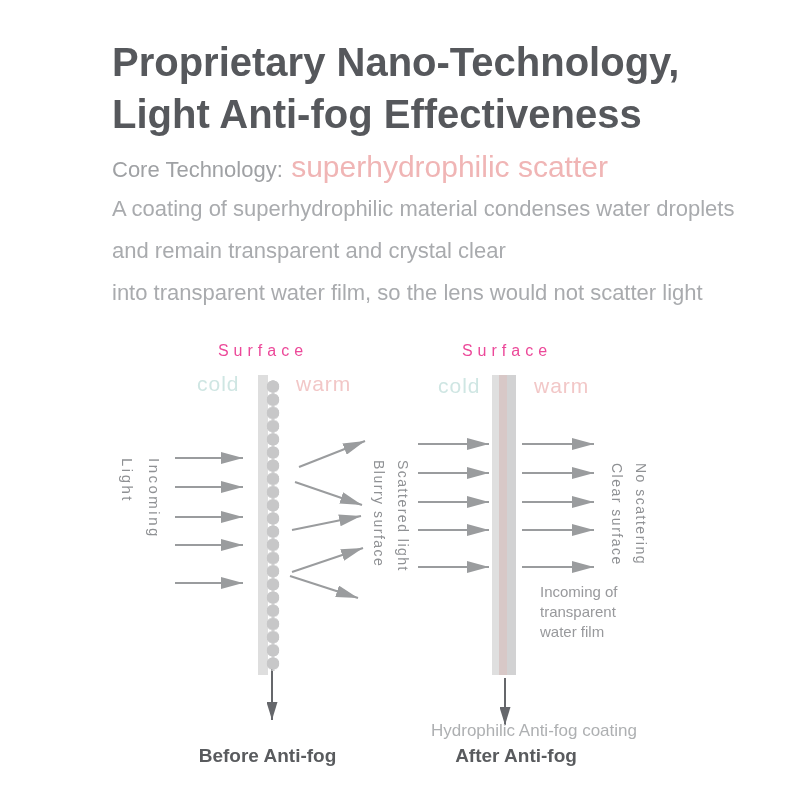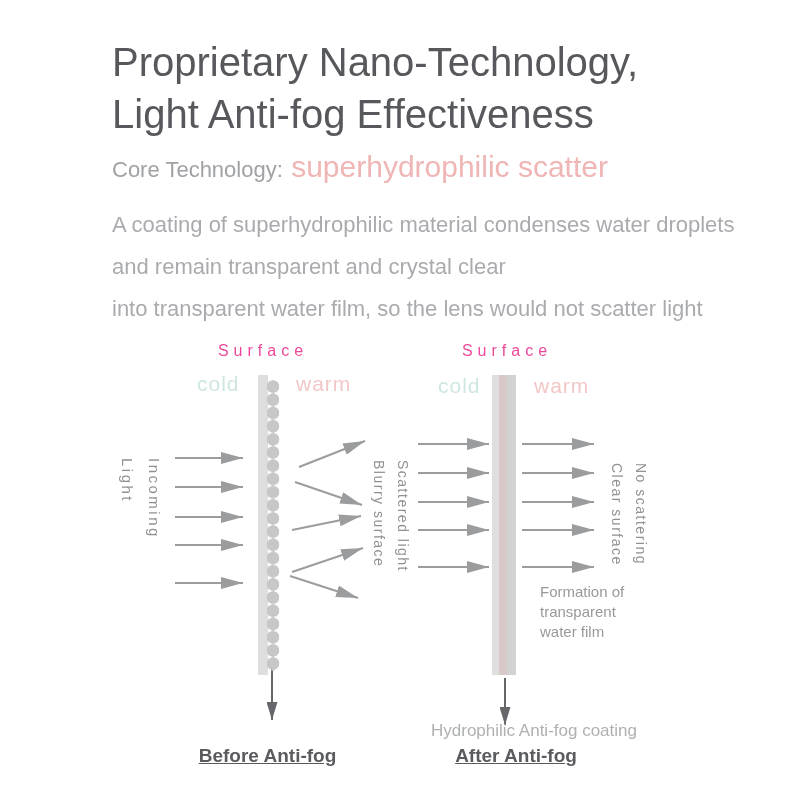--- a/index.html
+++ b/index.html
@@ -3,27 +3,27 @@
 <meta charset="utf-8">
 <style>
   * { margin:0; padding:0; box-sizing:border-box; }
   html,body { background:#ffffff; }
   .page {
     position:relative; width:800px; height:800px; background:#ffffff;
     font-family:"Liberation Sans", sans-serif; overflow:hidden;
   }
   .title {
     position:absolute; left:112px; top:36px;
-    font-size:40px; line-height:52px; color:#56585c; font-weight:400;
+    font-size:40px; line-height:52px; color:#56585c; font-weight:700;
   }
   .core-line { position:absolute; left:112px; top:150px; white-space:nowrap; }
   .core-label { font-size:22px; color:#9fa1a4;margin-top:47px; }
   .core-value { font-size:30px; color:#f0b5b5; }
   .desc {
-    position:absolute; left:112px; top:204px;
+    position:absolute; left:112px; top:188px;
     font-size:22px; line-height:42px; color:#a9abae;
   }
   .diagram { position:absolute; left:100px; top:330px; width:600px; height:450px; }
   .abs { position:absolute; }
   .surface-label {
     width:110px; text-align:center; font-size:16px; color:#ec4899;
     letter-spacing:5px; white-space:nowrap;
   }
   .temp { font-size:21px; letter-spacing:1px; }
   .cold { color:#cfe6e3; }
@@ -37,21 +37,21 @@
   .bar-after { left:392px; top:45px; width:24px; height:300px; display:flex; }
   .bar-after .s1 { width:7px; background:#dfdfdf; }
   .bar-after .s2 { width:8px; background:#d8c8c7; }
   .bar-after .s3 { width:9px; background:#d2d2d3; }
   .vtext {
     writing-mode:vertical-rl; font-size:15px; color:#8f9194;
     letter-spacing:2.5px; line-height:1.75; white-space:nowrap;
   }
   .svg-overlay { position:absolute; left:0; top:0; }
   .result-text { font-size:17px; color:#aeb0b2; text-align:center; white-space:nowrap; }
-  .caption { font-size:19px; color:#595b5e; font-weight:bold; text-align:center; white-space:nowrap;text-decoration:underline; }
+  .caption { font-size:19px; color:#595b5e; font-weight:bold; text-align:center; white-space:nowrap; }
   .film-text { font-size:15px; line-height:20px; color:#98999c; }
 </style>
 </head>
 <body>
 
 <div class="page">
 
   <div class="title">
     <div>Proprietary Nano-Technology,</div>
     <div>Light Anti-fog Effectiveness</div>
@@ -147,21 +147,21 @@
       <div class="s2"></div>
       <div class="s3"></div>
     </div>
 
     <div class="abs vtext" style="left:504px; top:133px; letter-spacing:1.5px; font-size:14px;">
       <div>No scattering</div>
       <div>Clear surface</div>
     </div>
 
     <div class="abs film-text" style="left:440px; top:252px;">
-      <div>Formation of</div>
+      <div>Incoming of</div>
       <div>transparent</div>
       <div>water film</div>
     </div>
 
     <div class="abs result-text" style="left:324px; top:391px; width:220px;">Hydrophilic Anti-fog coating</div>
     <div class="abs caption" style="left:306px; top:415px; width:220px;">After Anti-fog</div>
 
   </div>
 </div>
 

